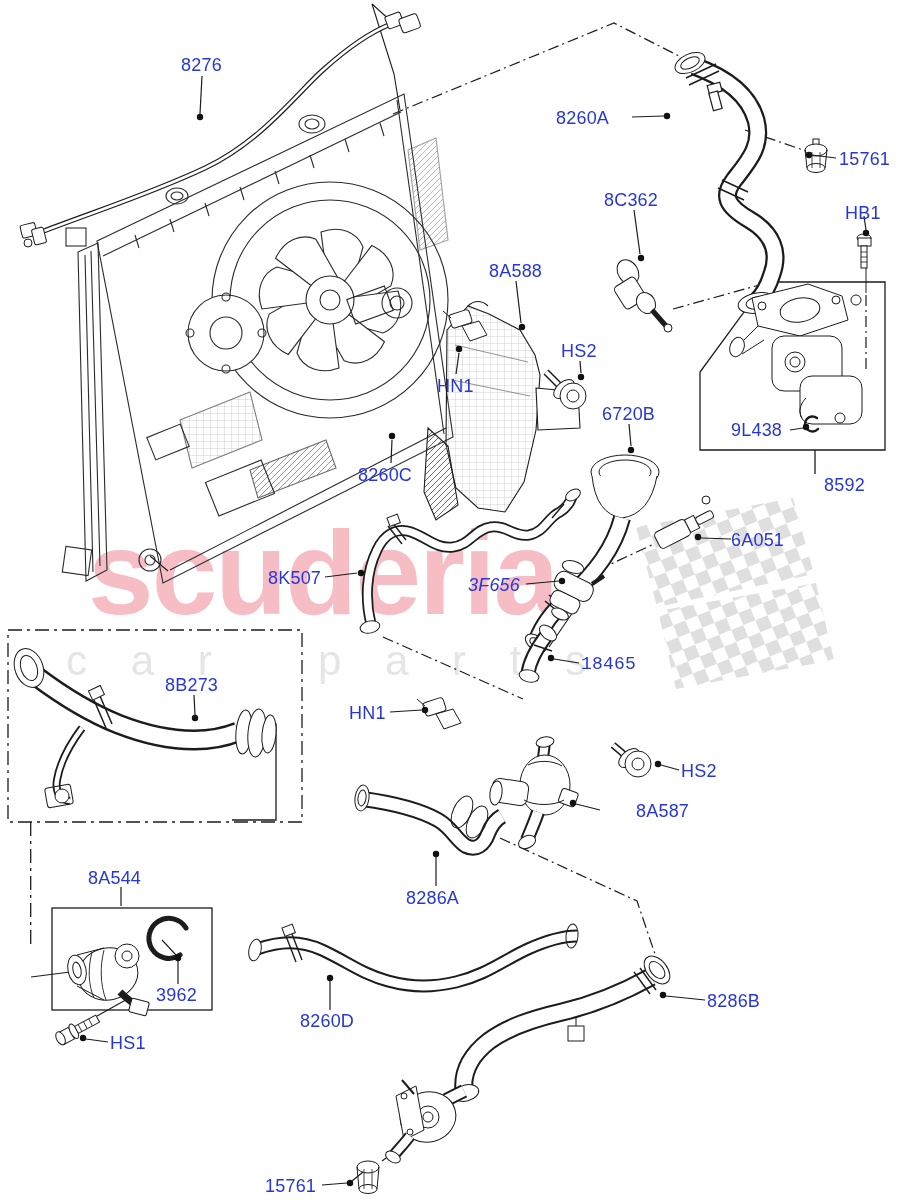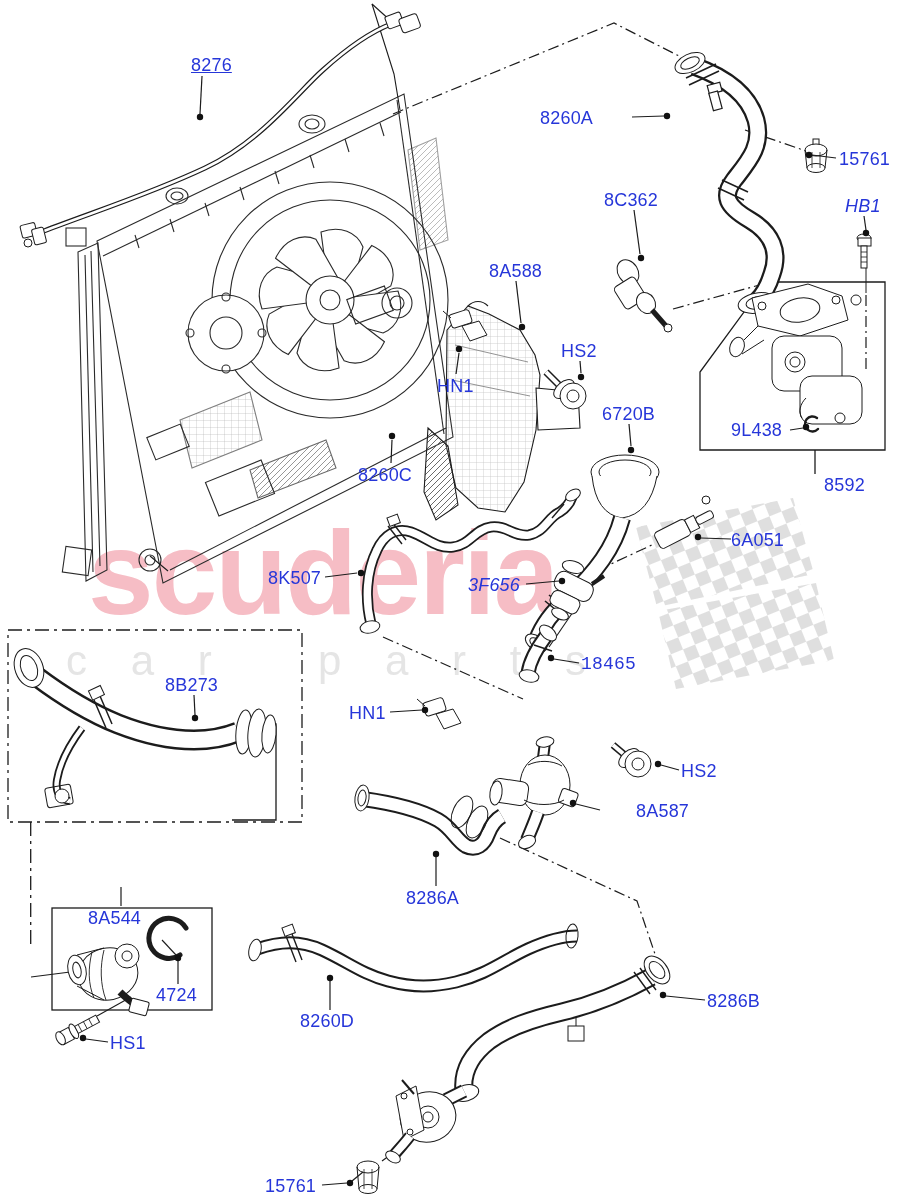--- a/index.html
+++ b/index.html
@@ -471,40 +471,40 @@
       <circle cx="436" cy="854" r="3.2"></circle>
     <circle cx="178" cy="958" r="3.2"></circle>
       <circle cx="83" cy="1038" r="3.2"></circle>
     <circle cx="330" cy="978" r="3.2"></circle>
       <circle cx="663" cy="995" r="3.2"></circle>
     <circle cx="350" cy="1183" r="3.2"></circle>
   </g>
 </svg>
 
 <div id="label-layer">
-    <div class="part-label" style="left: 191px; top: 56px; text-decoration: underline;">8276</div>
-    <div class="part-label" style="left: 540px; top: 109px;">8260A</div>
+    <div class="part-label" style="left: 181px; top: 56px;">8276</div>
+    <div class="part-label" style="left: 556px; top: 109px;">8260A</div>
     <div class="part-label" style="left: 839px; top: 150px;">15761</div>
     <div class="part-label" style="left: 604px; top: 191px;">8C362</div>
-    <div class="part-label" style="left: 845px; top: 197px; font-style: italic;">HB1</div>
+    <div class="part-label" style="left: 845px; top: 204px;">HB1</div>
     <div class="part-label" style="left: 489px; top: 262px;">8A588</div>
     <div class="part-label" style="left: 561px; top: 342px;">HS2</div>
     <div class="part-label" style="left: 437px; top: 377px;">HN1</div>
     <div class="part-label" style="left: 602px; top: 405px;">6720B</div>
     <div class="part-label" style="left: 731px; top: 421px;">9L438</div>
     <div class="part-label" style="left: 791px; top: 476px; margin-left: 33px;">8592</div>
     <div class="part-label" style="left: 731px; top: 531px;">6A051</div>
     <div class="part-label" style="left: 358px; top: 466px;">8260C</div>
     <div class="part-label" style="left: 268px; top: 569px;">8K507</div>
     <div class="part-label" style="left: 468px; top: 576px; font-style: italic;">3F656</div>
     <div class="part-label" style="left: 581px; top: 655px; font-family: Liberation Mono, monospace;">18465</div>
     <div class="part-label" style="left: 165px; top: 676px;">8B273</div>
     <div class="part-label" style="left: 349px; top: 704px;">HN1</div>
     <div class="part-label" style="left: 681px; top: 762px;">HS2</div>
     <div class="part-label" style="left: 602px; top: 802px; margin-left: 34px;">8A587</div>
     <div class="part-label" style="left: 406px; top: 889px;">8286A</div>
-    <div class="part-label" style="left: 88px; top: 869px; margin-top: 40px;">8A544</div>
-    <div class="part-label" style="left: 156px; top: 986px;">4724</div>
+    <div class="part-label" style="left: 88px; top: 869px;">8A544</div>
+    <div class="part-label" style="left: 156px; top: 986px;">3962</div>
     <div class="part-label" style="left: 110px; top: 1034px;">HS1</div>
     <div class="part-label" style="left: 300px; top: 1012px;">8260D</div>
     <div class="part-label" style="left: 707px; top: 992px;">8286B</div>
     <div class="part-label" style="left: 265px; top: 1177px;">15761</div>
   </div>
 
 </body></html>

